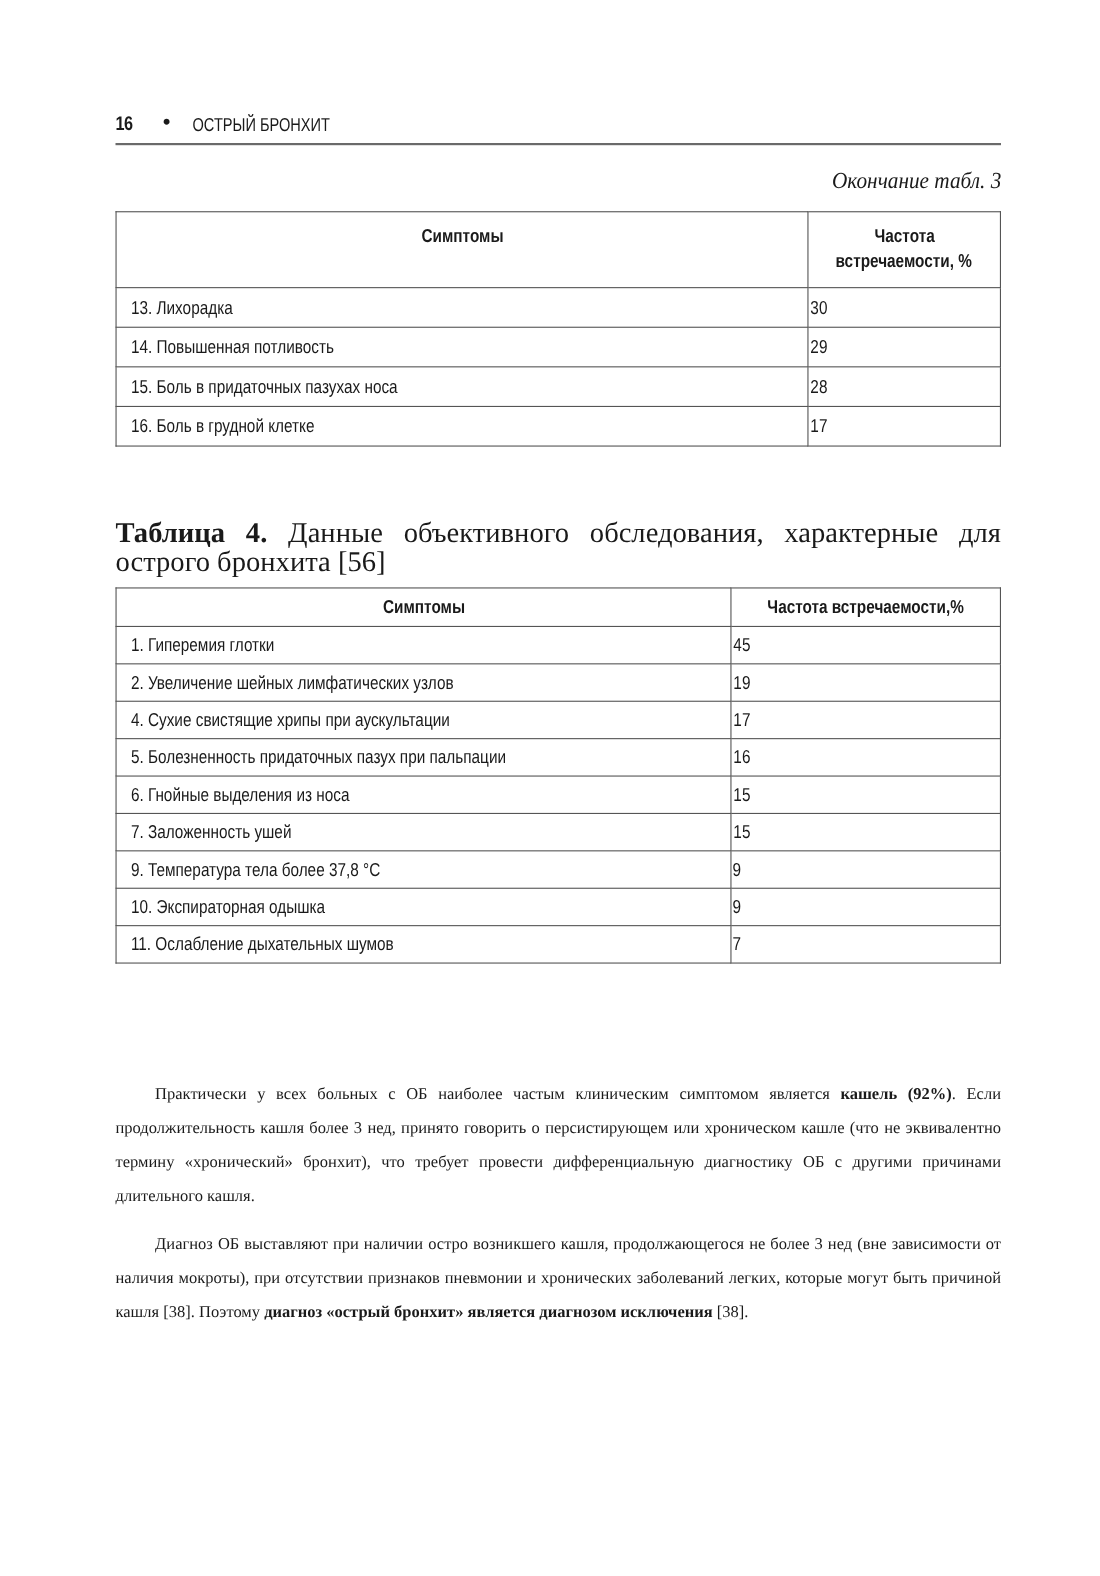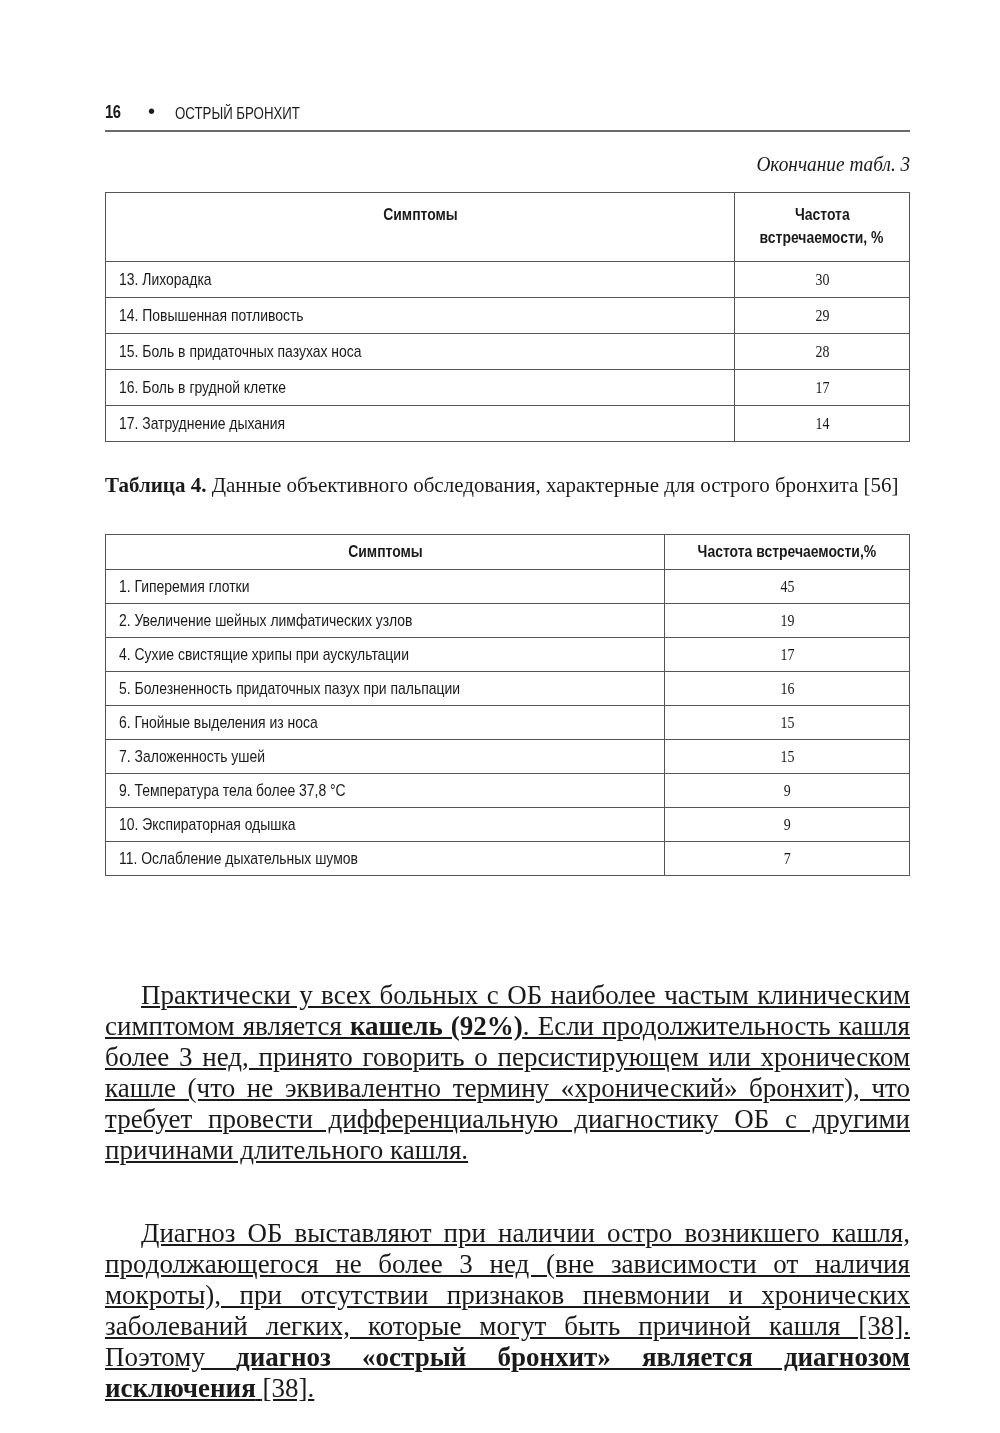--- a/index.html
+++ b/index.html
@@ -12,39 +12,39 @@
     .running-head .title { position: absolute; left: 70px; top: 4px; font-family: "Liberation Sans", sans-serif; font-size: 17px; transform: scaleX(0.78); transform-origin: left; white-space: nowrap; }
 
     .cont-label { position: absolute; top: 152px; right: 0; font-family: "Liberation Serif", serif; font-style: italic; font-size: 21px; transform: scaleX(0.92); transform-origin: right; white-space: nowrap; }
 
     table { border-collapse: collapse; position: absolute; left: 0; width: 805px; table-layout: fixed; }
     td, th { border: 1.5px solid #555; font-family: "Liberation Sans", sans-serif; font-size: 17px; padding: 0; }
     .narrow { display: inline-block; transform: scaleX(0.82); transform-origin: left center; white-space: nowrap; }
     .narrow-c { display: inline-block; transform: scaleX(0.82); transform-origin: center; white-space: nowrap; }
     th { font-weight: bold; text-align: center; }
     td.sym { padding-left: 13px; text-decoration: underline; }
-    td.val { text-align: center; font-family: Liberation Serif, serif; }
+    td.val { text-align: left; }
 
     #t3 { top: 192px; }
     #t3 col.c1 { width: 629px; }
     #t3 th { height: 58px; vertical-align: top; padding-top: 10px; line-height: 23px; }
     #t3 td { height: 35px; }
 
-    .caption { position: absolute; top: 472px; left: 0; width: 805px; font-family: "Liberation Serif", serif; font-size: 21px; line-height: 26px; text-align: justify; }
+    .caption { position: absolute; top: 472px; left: 0; width: 805px; font-family: "Liberation Serif", serif; font-size: 26px; line-height: 26px; text-align: justify; }
     .caption b { font-weight: bold; }
 
     #t4 { top: 534px; }
     #t4 col.c1 { width: 559px; }
     #t4 th { height: 34px; }
     #t4 td { height: 33px; }
 
-    .body-text { position: absolute; left: 0; width: 805px; font-family: "Liberation Serif", serif; font-size: 27px; line-height: 31px; text-align: justify; text-decoration: underline; }
+    .body-text { position: absolute; left: 0; width: 805px; font-family: "Liberation Serif", serif; font-size: 15px; line-height: 31px; text-align: justify; }
     .body-text p { margin: 0; text-indent: 36px; }
     #p1 { top: 980px; }
-    #p2 { top: 1218px; }
+    #p2 { top: 1116px; }
     .body-text b { font-weight: bold; }
   </style>
 </head>
 <body>
 
 <div class="page">
 
   <div class="running-head">
     <span class="pnum">16</span>
     <span class="bullet">•</span>
@@ -76,24 +76,20 @@
         <td class="sym"><span class="narrow">14. Повышенная потливость</span></td>
         <td class="val"><span class="narrow-c">29</span></td>
       </tr>
       <tr>
         <td class="sym"><span class="narrow">15. Боль в придаточных пазухах носа</span></td>
         <td class="val"><span class="narrow-c">28</span></td>
       </tr>
       <tr>
         <td class="sym"><span class="narrow">16. Боль в грудной клетке</span></td>
         <td class="val"><span class="narrow-c">17</span></td>
-      </tr>
-      <tr>
-        <td class="sym"><span class="narrow">17. Затруднение дыхания</span></td>
-        <td class="val"><span class="narrow-c">14</span></td>
       </tr>
     </tbody>
   </table>
 
   <div class="caption"><b>Таблица 4.</b><span> Данные объективного обследования, характерные для острого бронхита [56]</span></div>
 
   <table id="t4">
     <colgroup>
         <col class="c1">
         <col class="c2">

